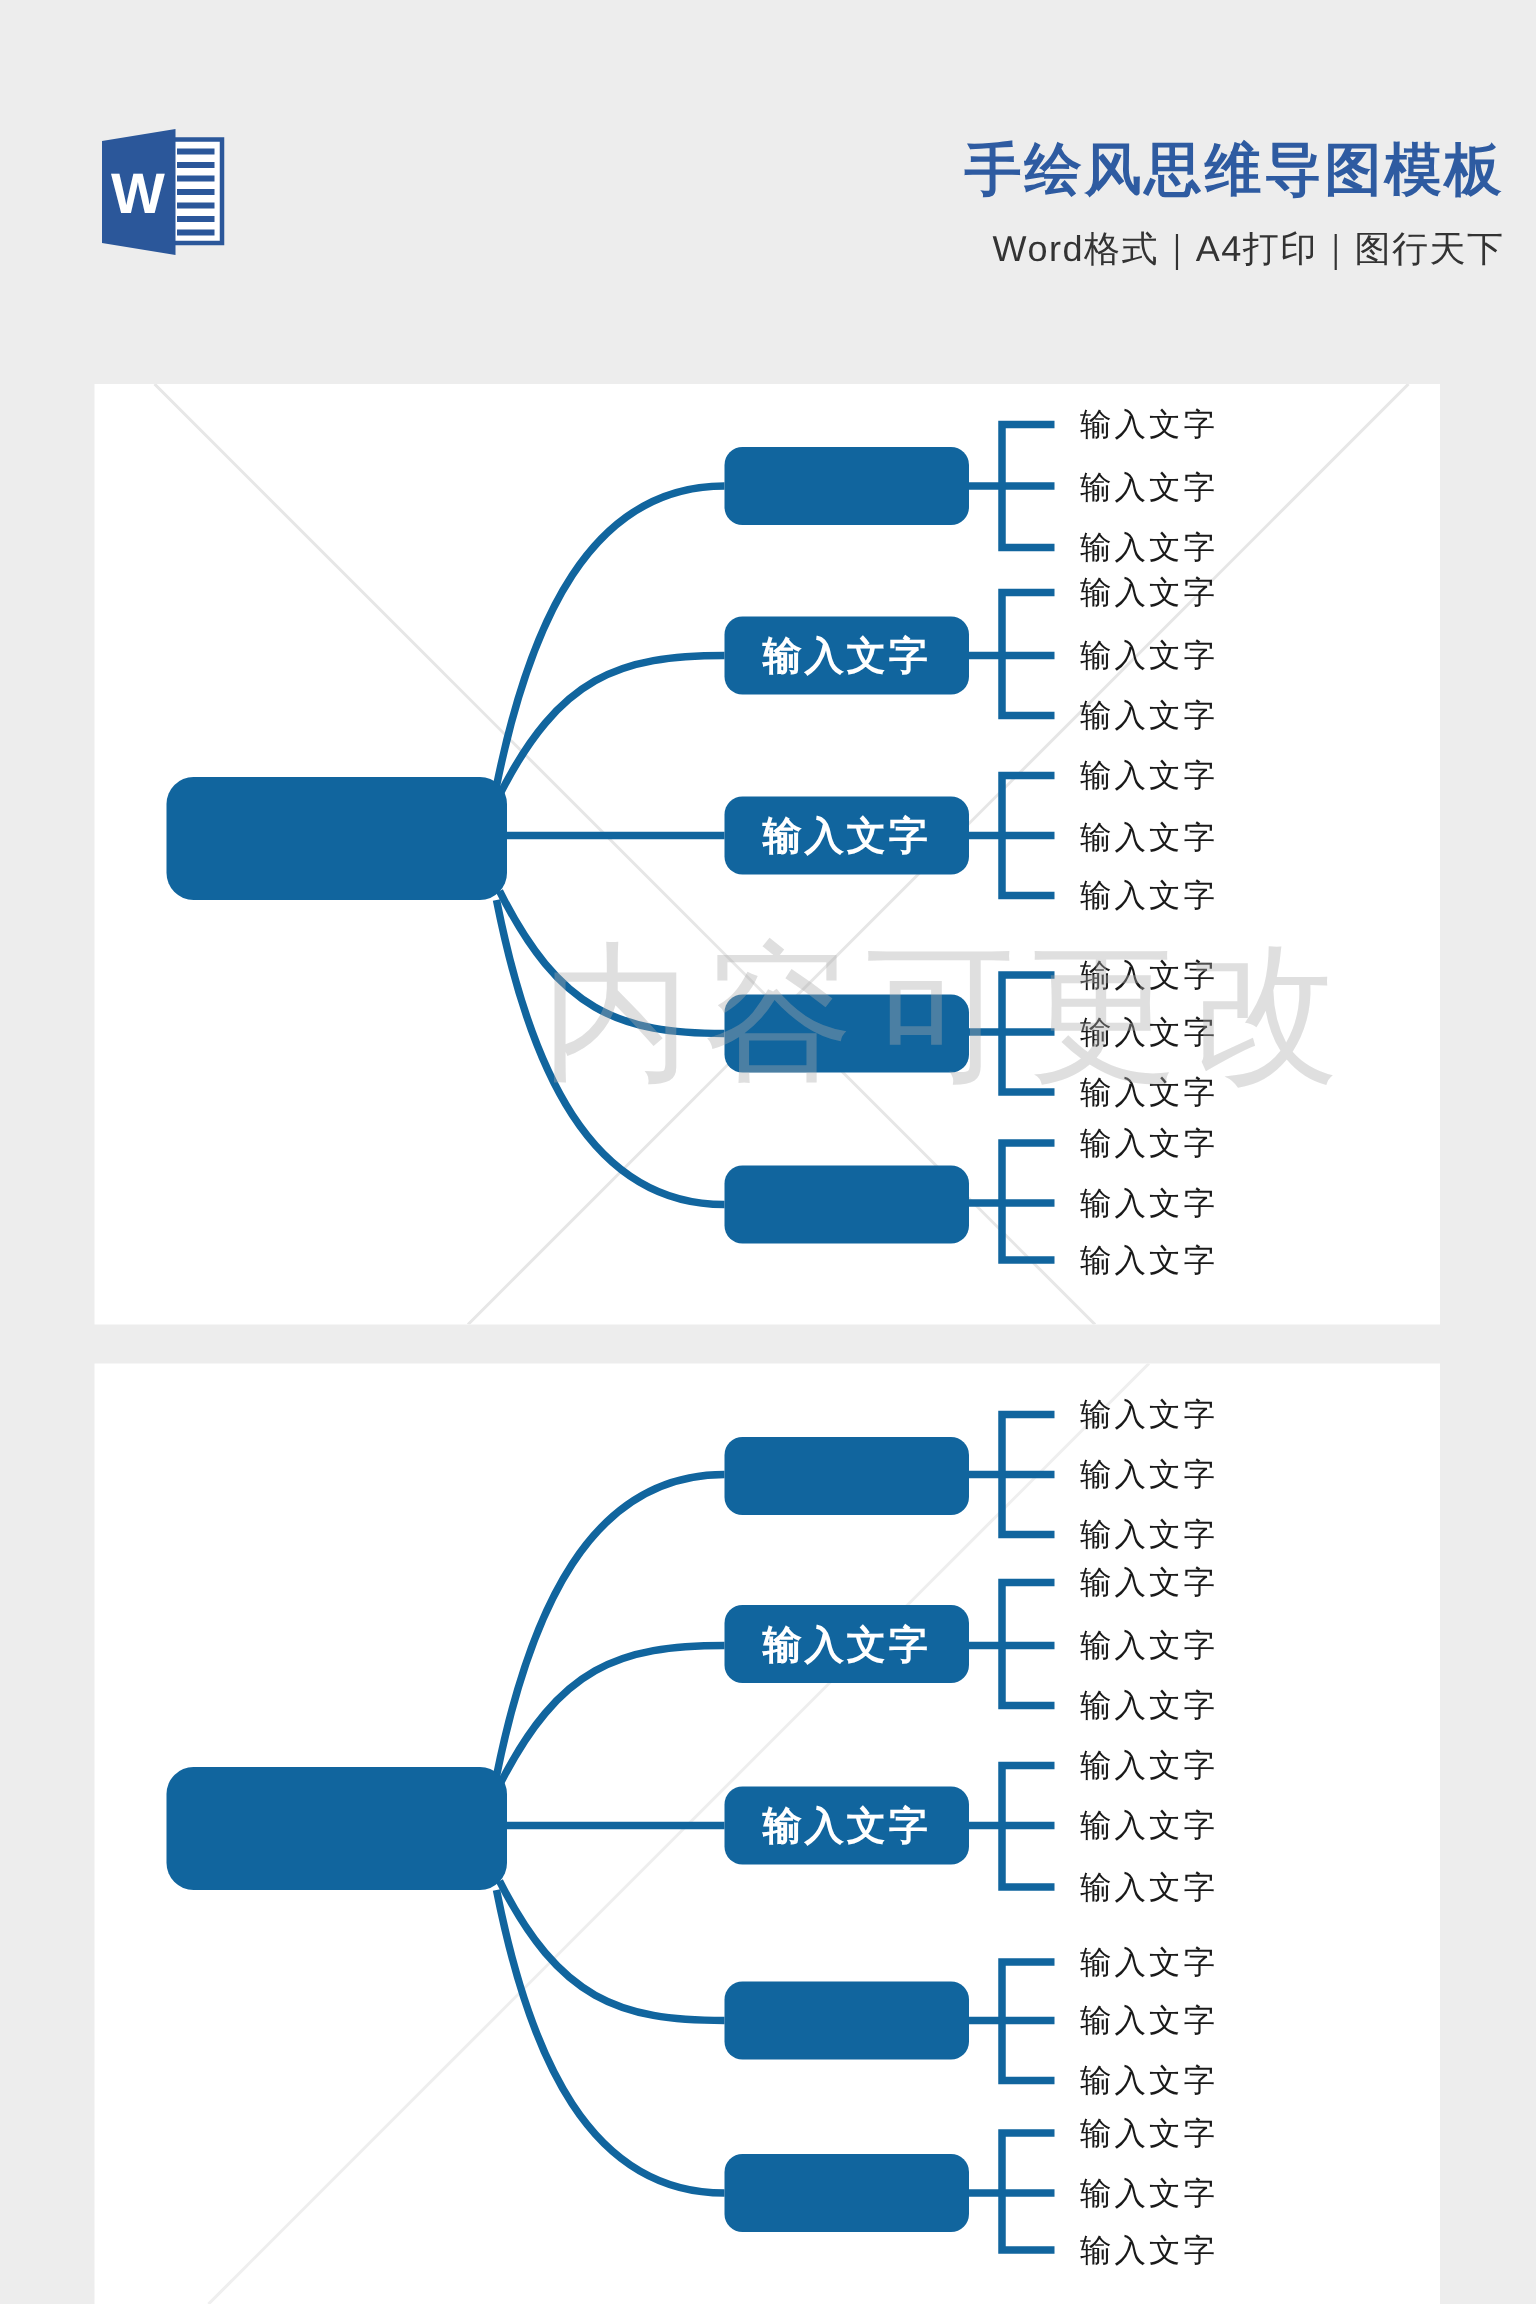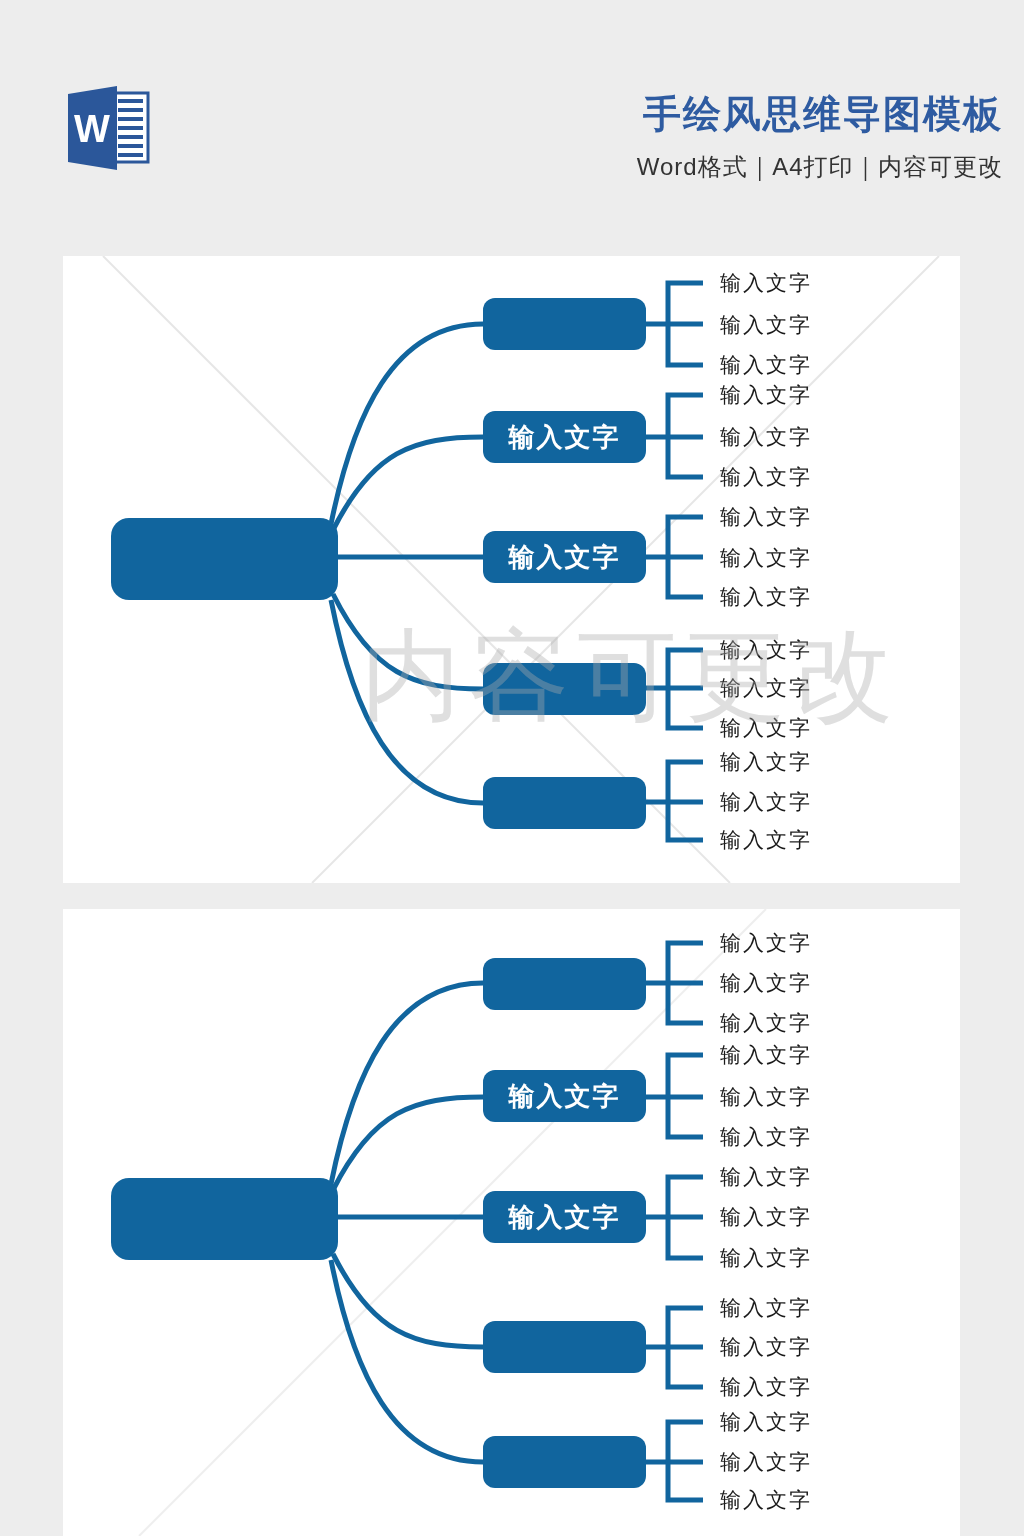--- a/index.html
+++ b/index.html
@@ -55,21 +55,21 @@
     <line x1="53" y1="51" x2="78" y2="51"></line>
     <line x1="53" y1="60" x2="78" y2="60"></line>
     <line x1="53" y1="69" x2="78" y2="69"></line>
   </g>
   <polygon points="52,0 3,8 3,76 52,84" fill="#2b579a"></polygon>
   <text x="27" y="56" fill="#ffffff" font-size="38" font-weight="bold" text-anchor="middle">W</text>
 </svg>
 
 <div class="title-wrap">
   <div class="main-title">手绘风思维导图模板</div>
-  <div class="sub-title">Word格式｜A4打印｜内容可更改</div>
+  <div class="sub-title">Word格式｜A4打印｜图行天下</div>
 </div>
 
 <div class="panel" id="panel1">
   <svg class="connectors" width="897" height="627" viewBox="0 0 897 627">
 
     <g stroke="#c9c9c9" stroke-width="2" opacity="0.45">
       <line x1="876" y1="0" x2="249" y2="627"></line>
       <line x1="40" y1="0" x2="667" y2="627"></line>
     </g>
 

